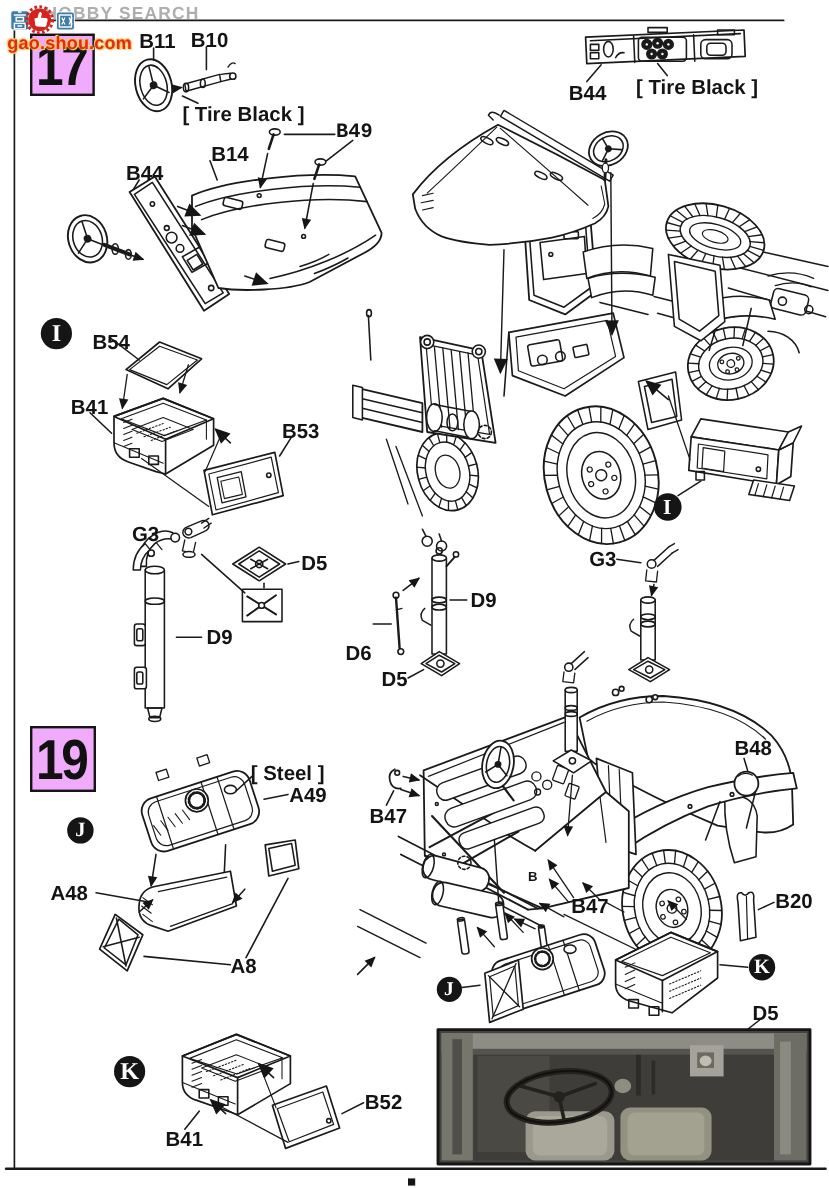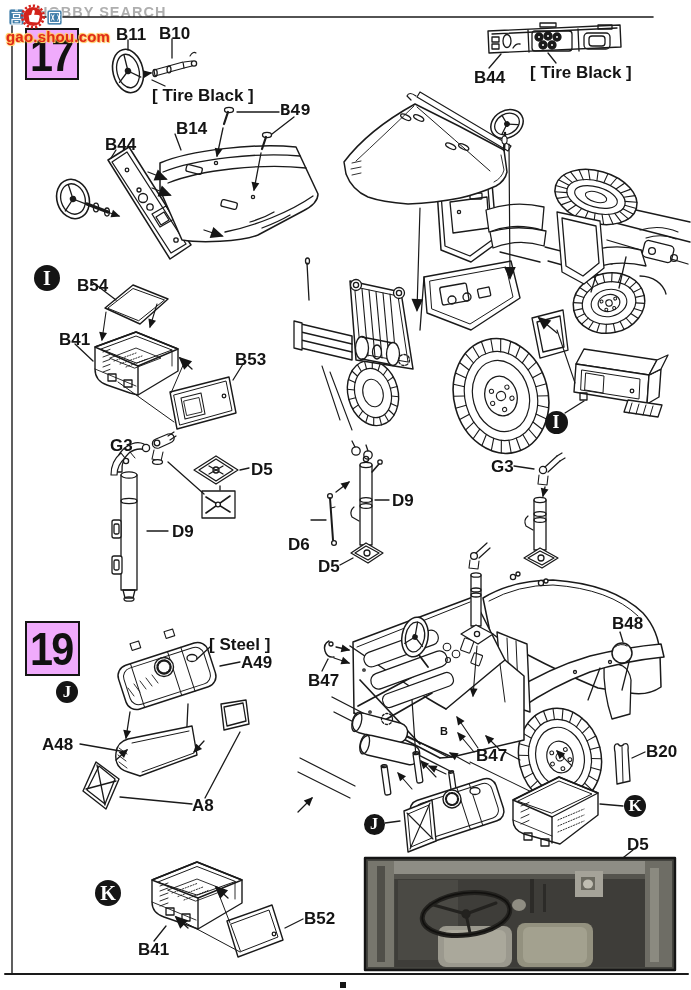--- a/index.html
+++ b/index.html
@@ -770,21 +770,21 @@
         <rect x="47.5" y="11.5" width="10" height="10"></rect>
         <path d="M49.5,13.5 l2.6,6 M52.1,13.5 l-2.6,6 M55.5,13.5 l2.6,6 M58.1,13.5 l-2.6,6" stroke-width="1"></path>
       </g>
     </g>
   </svg>
   <div class="domain">gao.shou.com</div>
 
 <div class="step-box" style="left: 25px; top: 28px; width: 50px; height: 48px;">
       <span>17</span>
     </div>
-    <div class="step-box" style="left: 25px; top: 605px; width: 51px; height: 51px; margin-top: 16px;">
+    <div class="step-box" style="left: 25px; top: 605px; width: 51px; height: 51px;">
       <span>19</span>
     </div>
     <div class="callout" style="left: 116px; top: 26px;">B11</div>
     <div class="callout" style="left: 159px; top: 25px;">B10</div>
     <div class="callout" style="left: 152px; top: 87px;">[ Tire Black ]</div>
     <div class="callout" style="left: 280px; top: 102px; font-family: Liberation Mono, monospace;">B49</div>
     <div class="callout" style="left: 176px; top: 120px;">B14</div>
     <div class="callout" style="left: 105px; top: 136px;">B44</div>
     <div class="callout" style="left: 474px; top: 69px;">B44</div>
     <div class="callout" style="left: 530px; top: 64px;">[ Tire Black ]</div>

